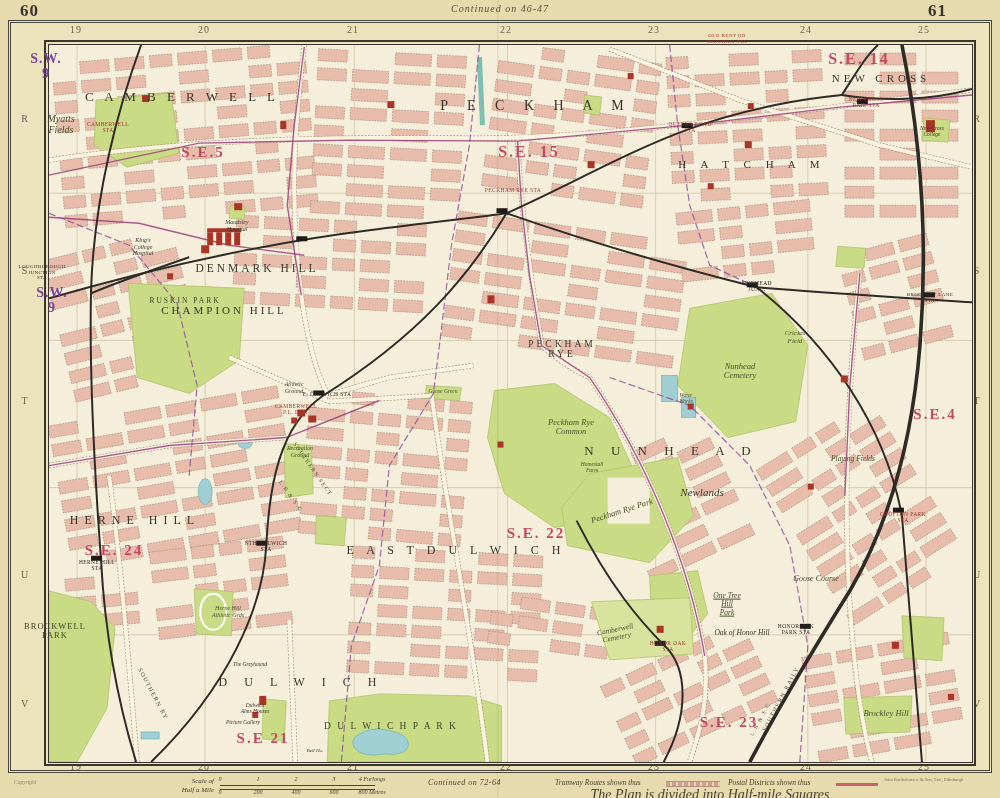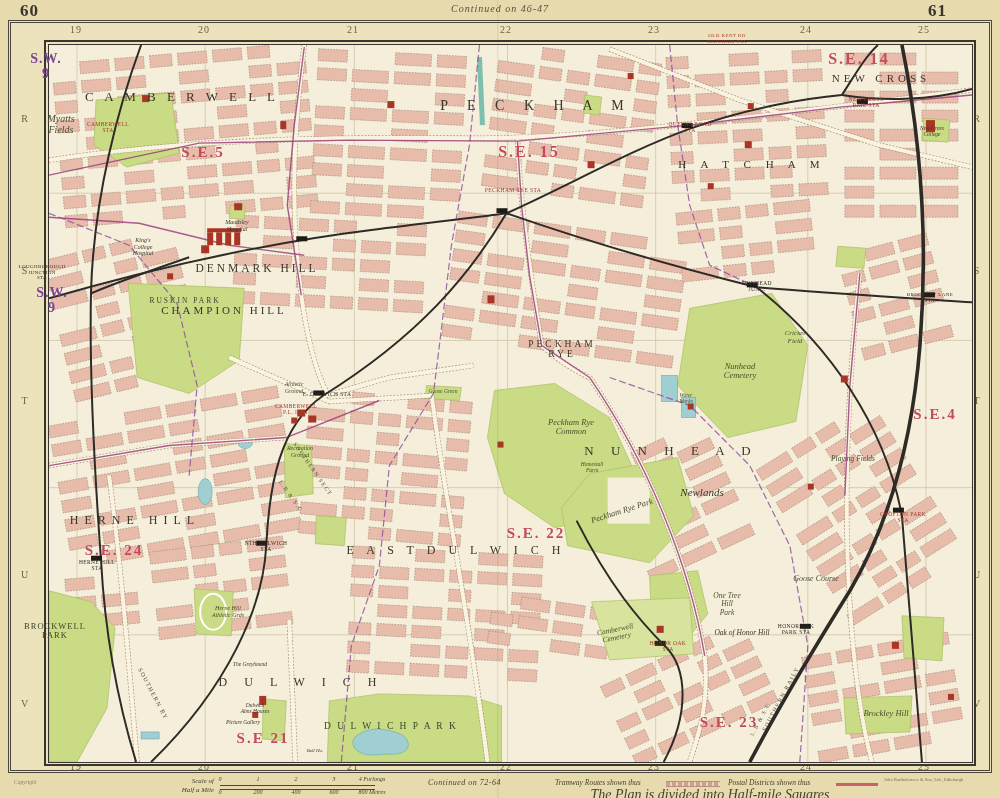--- a/index.html
+++ b/index.html
@@ -829,21 +829,21 @@
       <div class="lb lb-park-caps" style="left: 55px; top: 631px; font-size: 8.5px; letter-spacing: 1px; transform: translate(-50%, -50%);">BROCKWELL
 PARK</div>
       <div class="lb lb-park-caps" style="left: 391px; top: 726px; font-size: 9.5px; letter-spacing: 2px; transform: translate(-50%, -50%);">D U L W I C H   P A R K</div>
       <div class="lb lb-park" style="left: 61px; top: 124px; font-size: 10px; transform: translate(-50%, -50%);">Myatts
 Fields</div>
       <div class="lb lb-park" style="left: 571px; top: 427px; font-size: 8.5px; transform: translate(-50%, -50%);">Peckham Rye
 Common</div>
       <div class="lb lb-park" style="left: 622px; top: 511px; font-size: 8.5px; transform: translate(-50%, -50%) rotate(-18deg);">Peckham Rye Park</div>
       <div class="lb lb-park" style="left: 740px; top: 371px; font-size: 8.5px; transform: translate(-50%, -50%); text-align: center;">Nunhead
 Cemetery</div>
-      <div class="lb lb-park" style="left: 727px; top: 604px; font-size: 7.5px; transform: translate(-50%, -50%);">One Tree
+      <div class="lb lb-park" style="left: 727px; top: 604px; font-size: 7.5px; transform: translate(-50%, -50%); text-decoration: underline;">One Tree
 Hill
 Park</div>
       <div class="lb lb-park" style="left: 816px; top: 579px; font-size: 8px; transform: translate(-50%, -50%);">Goose Course</div>
       <div class="lb lb-park" style="left: 616px; top: 634px; font-size: 7.5px; transform: translate(-50%, -50%) rotate(-12deg);">Camberwell
 Cemetery</div>
       <div class="lb lb-park" style="left: 886px; top: 714px; font-size: 8.5px; transform: translate(-50%, -50%);">Brockley Hill</div>
       <div class="lb lb-park" style="left: 853px; top: 459px; font-size: 7.5px; transform: translate(-50%, -50%);">Playing Fields</div>
       <div class="lb lb-park" style="left: 795px; top: 338px; font-size: 7px; transform: translate(-50%, -50%);">Cricket
 Field</div>
       <div class="lb lb-park" style="left: 686px; top: 398px; font-size: 5.5px; transform: translate(-50%, -50%);">Water

